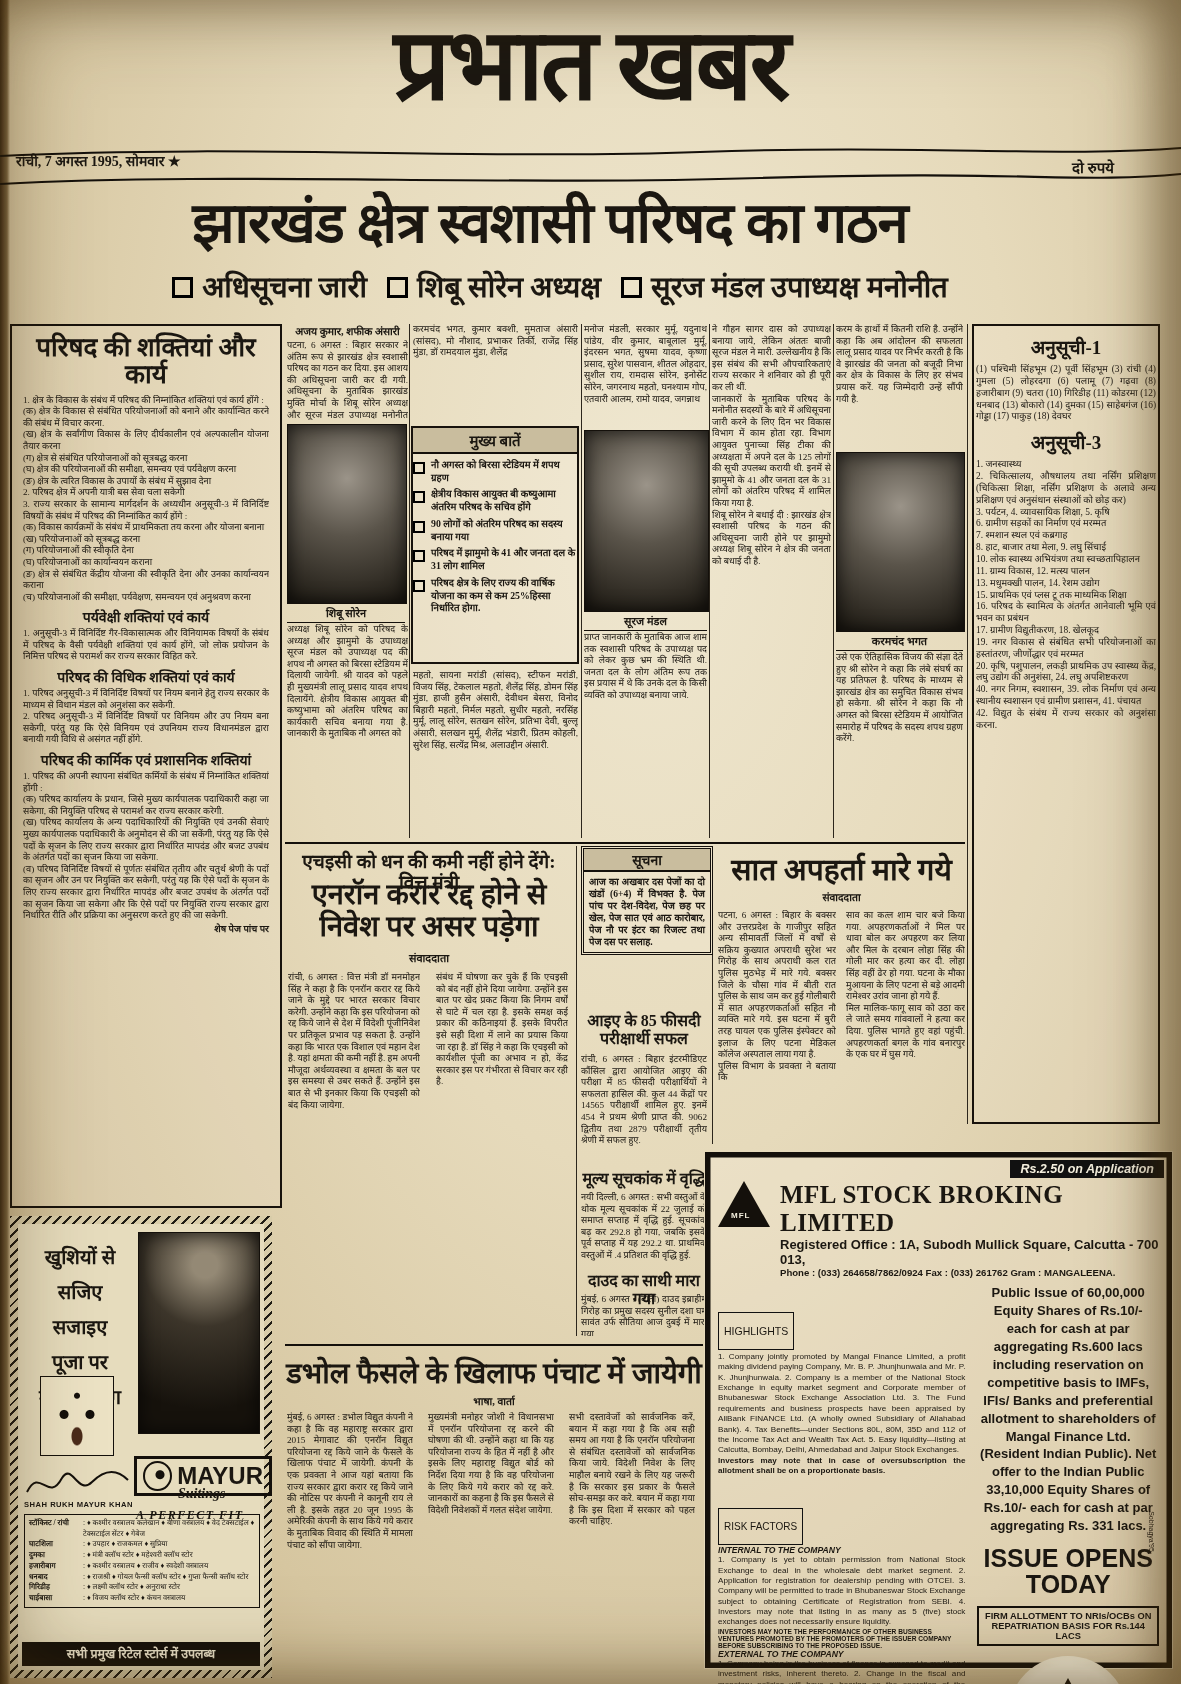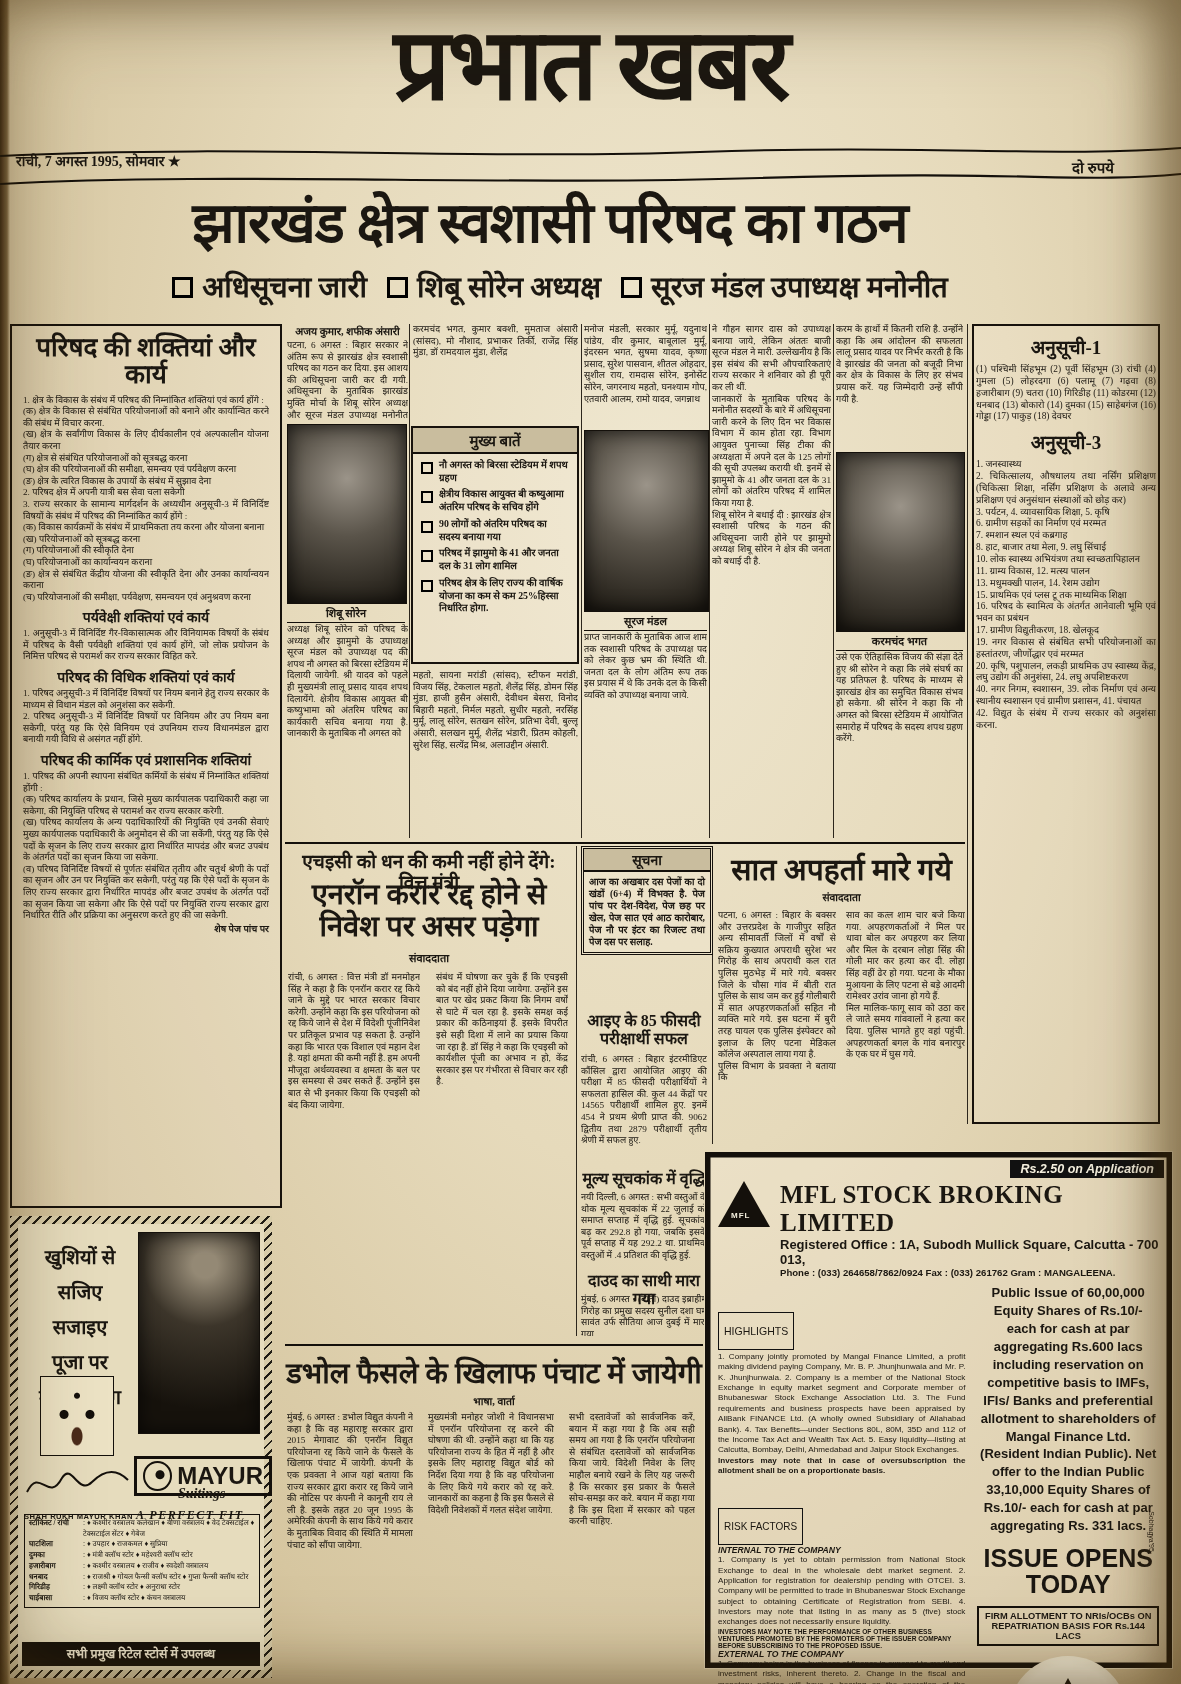--- a/index.html
+++ b/index.html
@@ -108,21 +108,21 @@
 
   <div class="abs b c" style="left:287px;top:324px;width:121px;font-size:10.5px;">अजय कुमार, शफीक अंसारी</div>
   <div class="abs txt" style="left:287px;top:340px;width:121px;height:80px;">पटना, 6 अगस्त : बिहार सरकार ने अंतिम रूप से झारखंड क्षेत्र स्वशासी परिषद का गठन कर दिया. इस आशय की अधिसूचना जारी कर दी गयी. अधिसूचना के मुताबिक झारखंड मुक्ति मोर्चा के शिबू सोरेन अध्यक्ष और सूरज मंडल उपाध्यक्ष मनोनीत किये गये हैं.</div>
   <div class="abs photo" style="left:287px;top:424px;width:118px;height:178px;"></div>
   <div class="abs cap" style="left:287px;top:605px;width:118px;">शिबू सोरेन</div>
   <div class="abs txt" style="left:287px;top:624px;width:121px;height:212px;">अध्यक्ष शिबू सोरेन को परिषद के अध्यक्ष और झामुमो के उपाध्यक्ष सूरज मंडल को उपाध्यक्ष पद की शपथ नौ अगस्त को बिरसा स्टेडियम में दिलायी जायेगी. श्री यादव को पहले ही मुख्यमंत्री लालू प्रसाद यादव शपथ दिलायेंगे. क्षेत्रीय विकास आयुक्त बी कष्युभामा को अंतरिम परिषद का कार्यकारी सचिव बनाया गया है. जानकारी के मुताबिक नौ अगस्त को</div>
 
   <div class="abs txt" style="left:413px;top:324px;width:165px;height:98px;">करमचंद भगत, कुमार बक्शी, मुमताज अंसारी (सांसद), मो नौशाद, प्रभाकर तिर्की, राजेंद्र सिंह मुंडा, डॉ रामदयाल मुंडा, शैलेंद्र</div>
   <div class="abs box" style="left:411px;top:426px;width:168px;height:238px;box-sizing:border-box;">
     <div class="titlebar" style="font-size:15px;padding:2px 0;">मुख्य बातें</div>
-    <div style="padding:5px 8px;">
+    <div style="padding:5px 0;">
       <div class="hl-row">
           <span class="bsq"></span>
           <span>नौ अगस्त को बिरसा स्टेडियम में शपथ ग्रहण</span>
         </div>
       <div class="hl-row">
           <span class="bsq"></span>
           <span>क्षेत्रीय विकास आयुक्त बी कष्युआमा अंतरिम परिषद के सचिव होंगे</span>
         </div>
       <div class="hl-row">
           <span class="bsq"></span>
@@ -226,21 +226,21 @@
       <div class="abs photo" style="left:120px;top:8px;width:120px;height:200px;background:radial-gradient(circle at 55% 16%, #948975 0 7%, #3c352a 34%, #16120c 80%);"></div>
       <div class="abs" style="left:22px;top:152px;width:72px;height:78px;border:1.5px solid #14100b;background:
         radial-gradient(circle at 50% 24%, #14100b 2.5px, transparent 3.5px),
         radial-gradient(circle at 32% 48%, #14100b 4px, transparent 5px),
         radial-gradient(circle at 68% 48%, #14100b 4px, transparent 5px),
         radial-gradient(ellipse at 50% 76%, #4a2b1a 0 5px, transparent 6px),
         #ece2c4;"></div>
       <svg class="abs" style="left:4px;top:238px;" width="110" height="40">
         <path d="M5,30 C18,4 26,42 40,16 C50,0 56,34 70,20 S96,8 106,18" stroke="#14100b" stroke-width="2" fill="none"></path>
       </svg>
-      <div class="abs b" style="left:6px;top:288px;width:120px;font-size:7.6px;letter-spacing:.5px;font-family:'Liberation Sans',sans-serif;">SHAH RUKH MAYUR KHAN</div>
+      <div class="abs b" style="left:6px;top:276px;width:120px;font-size:7.6px;letter-spacing:.5px;font-family:'Liberation Sans',sans-serif;">SHAH RUKH MAYUR KHAN</div>
       <div class="abs mlogo" style="left:116px;top:232px;width:120px;">
         <span class="ring"></span>
         <span style="font-size:24px;font-weight:900;font-family:'Liberation Sans',sans-serif;">MAYUR</span>
       </div>
       <div class="abs i b" style="left:160px;top:262px;font-size:14px;">Suitings</div>
       <div class="abs b i" style="left:118px;top:284px;width:126px;font-size:12px;letter-spacing:1.5px;">A PERFECT FIT</div>
       <div class="abs" style="left:6px;top:290px;width:236px;border:1px solid #14100b;padding:3px 4px;box-sizing:border-box;">
         <div class="mrow">
             <span class="mlbl">स्टॉकिस्ट / रांची</span>
             <span>: ♦ कश्मीर वस्त्रालय कलेखान ♦ बीणा वस्त्रालय ♦ वेद टेक्सटाईल ♦ टेक्सटाईल सेंटर ♦ गेबेज</span>

